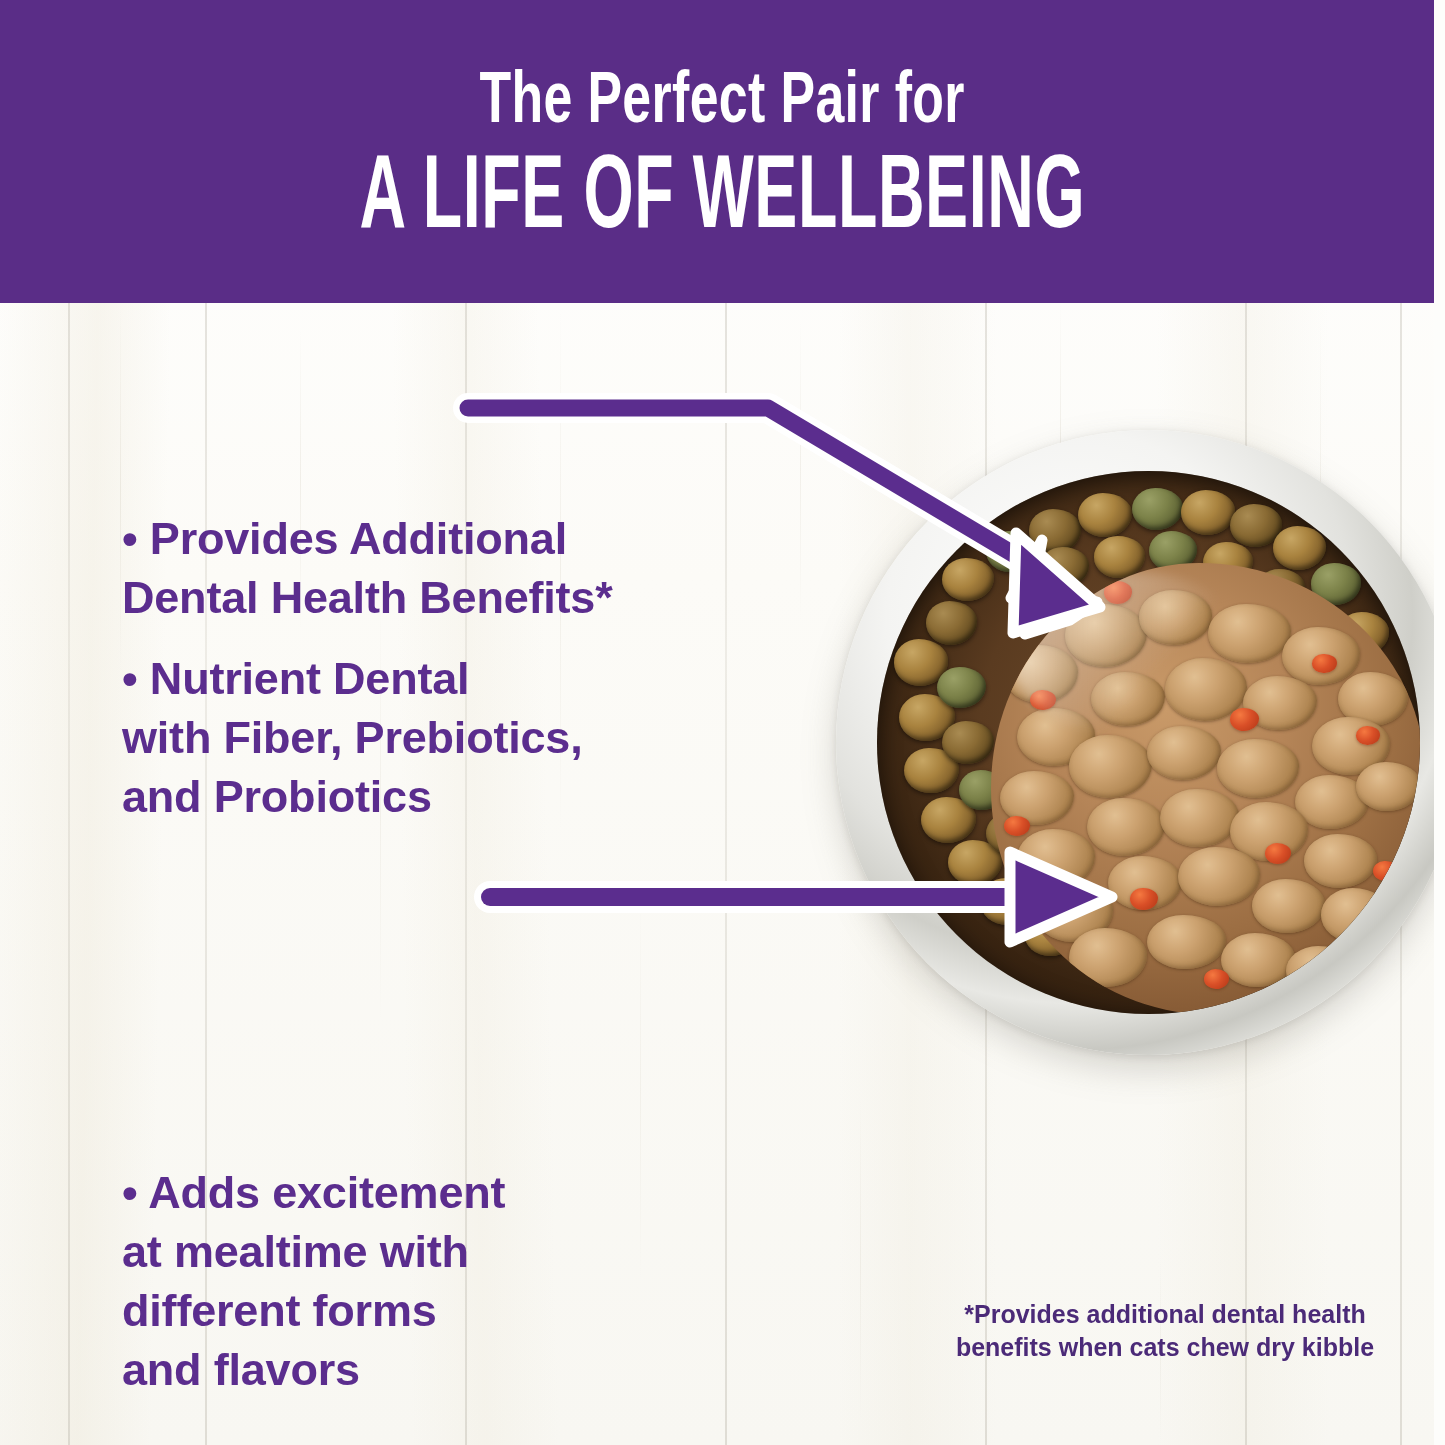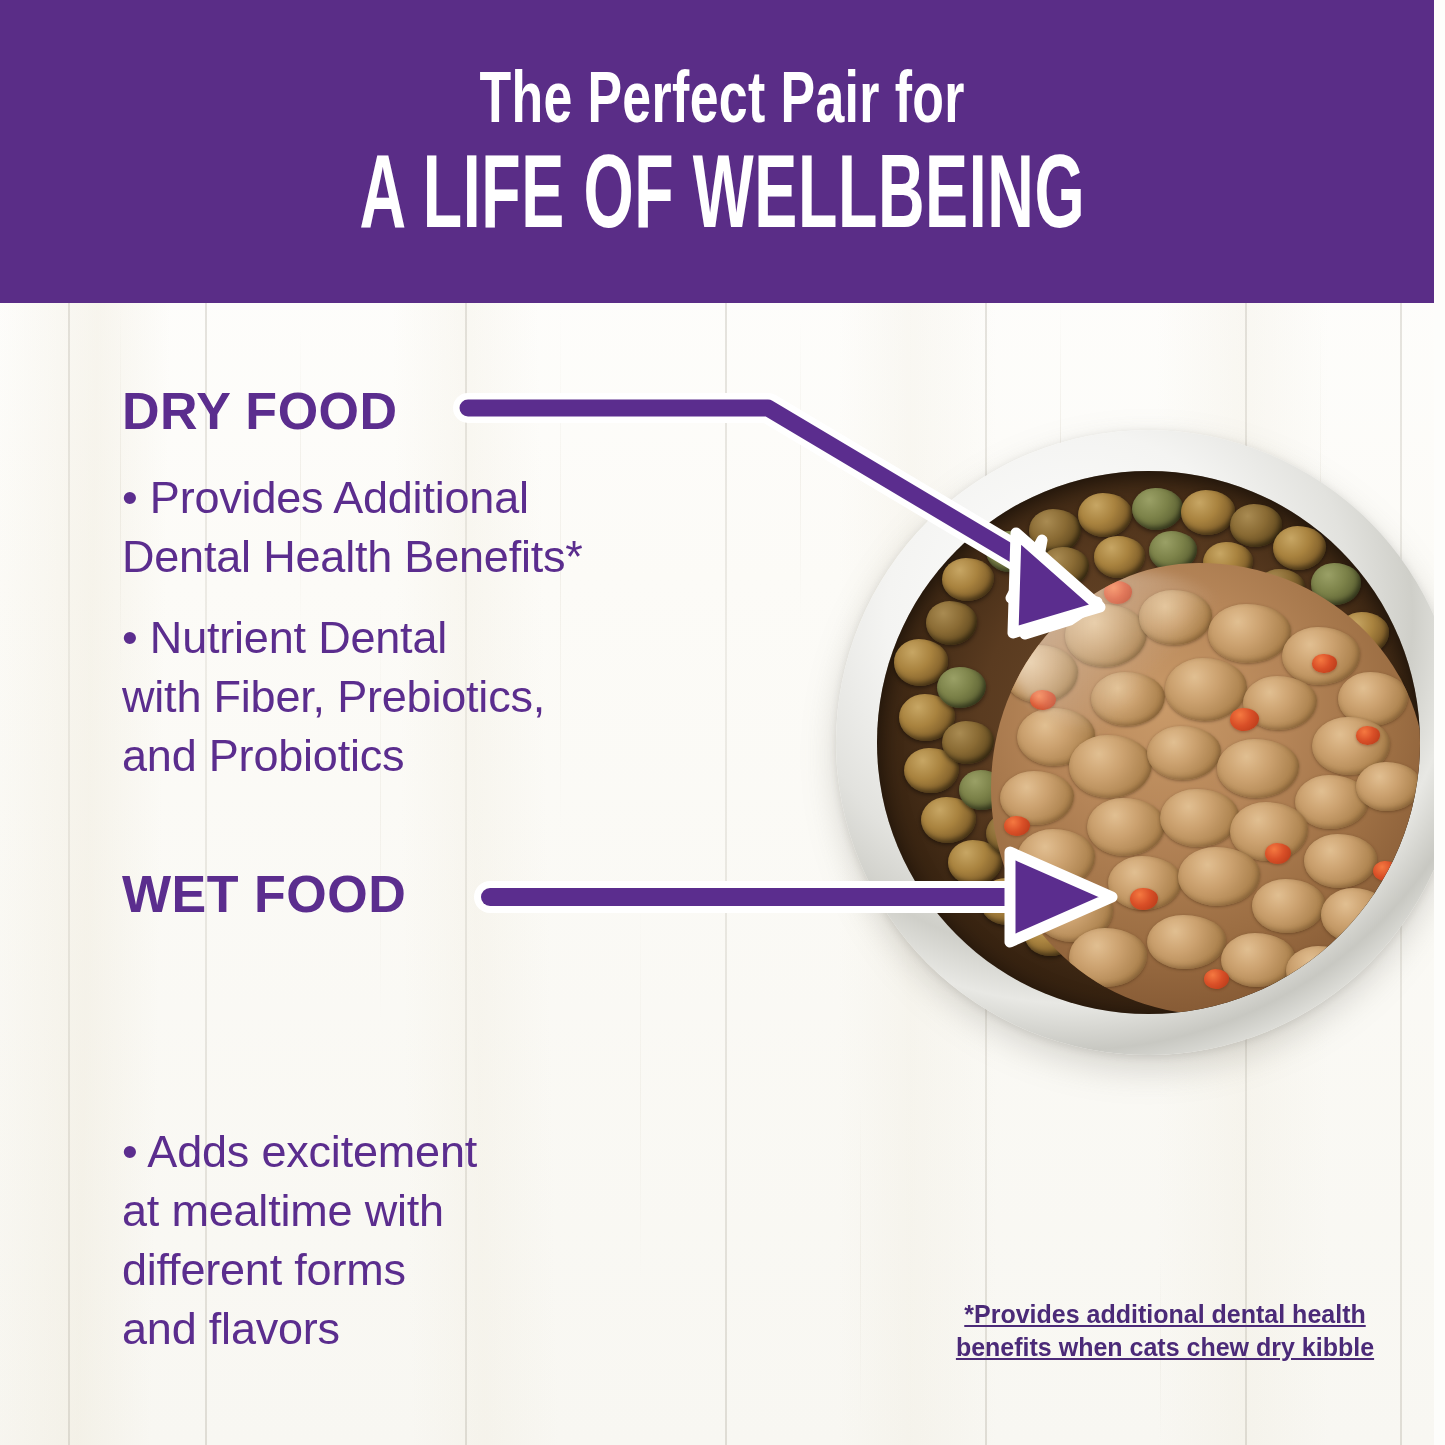--- a/index.html
+++ b/index.html
@@ -51,23 +51,24 @@
   
   .copy{position:absolute;left:0;top:303px;width:860px;height:1142px;}
   .sec-title{
     position:absolute;color:#5B2D8E;font-weight:bold;
     font-size:52px;letter-spacing:.5px;line-height:1;
     font-family:"Liberation Sans",sans-serif;
     white-space:nowrap;
   }
   .bullet{
     position:absolute;color:#5B2D8E;
-    font-size:45px;line-height:59px;font-weight:400;
+    font-size:45px;line-height:59px;font-weight:700;
     font-family:"Liberation Sans",sans-serif;
     letter-spacing:-.2px;
+    margin-top:41px;
   }
 
   
   .arrows{position:absolute;left:0;top:0;width:1445px;height:1445px;pointer-events:none;}
 
   
   .bowl-wrap{position:absolute;left:836px;top:430px;width:625px;height:828px;}
   .bowl{
     position:absolute;left:0;top:0;width:625px;height:625px;
     border-radius:50%;
@@ -258,30 +259,28 @@
     </g>
 
     <g>
       <path d="M 490 897 L 1020 897" fill="none" stroke="#FFFFFF" stroke-width="32" stroke-linecap="round" stroke-linejoin="round"></path>
       <path d="M 490 897 L 1020 897" fill="none" stroke="#5B2D8E" stroke-width="18" stroke-linecap="round" stroke-linejoin="round"></path>
       <polygon points="1010,852 1112,897 1010,942" fill="#5B2D8E" stroke="#FFFFFF" stroke-width="11" stroke-linejoin="round"></polygon>
     </g>
   </svg>
 
   <div class="copy">
-    <div class="sec-title" style="left:122px;top:82px">DRY FOOD</div>
     <div class="bullet" style="left: 122px; top: 165px; width: 680px; white-space: pre-line;">• Provides Additional
 Dental Health Benefits*</div>
     <div class="bullet" style="left: 122px; top: 305px; width: 680px; white-space: pre-line;">• Nutrient Dental
 with Fiber, Prebiotics,
 and Probiotics</div>
 
-    <div class="sec-title" style="left:122px;top:565px">WET FOOD</div>
     <div class="bullet" style="left: 122px; top: 819px; width: 680px; white-space: pre-line;">• Adds excitement
 at mealtime with
 different forms
 and flavors</div>
   </div>
 
-  <div class="footnote" style="left: 955px; top: 1298px; width: 420px; white-space: pre-line; text-decoration: underline;">*Provides additional dental health
+  <div class="footnote" style="left: 955px; top: 1298px; width: 420px; white-space: pre-line;">*Provides additional dental health
 benefits when cats chew dry kibble</div>
 
 </div>
 
 </body></html>

